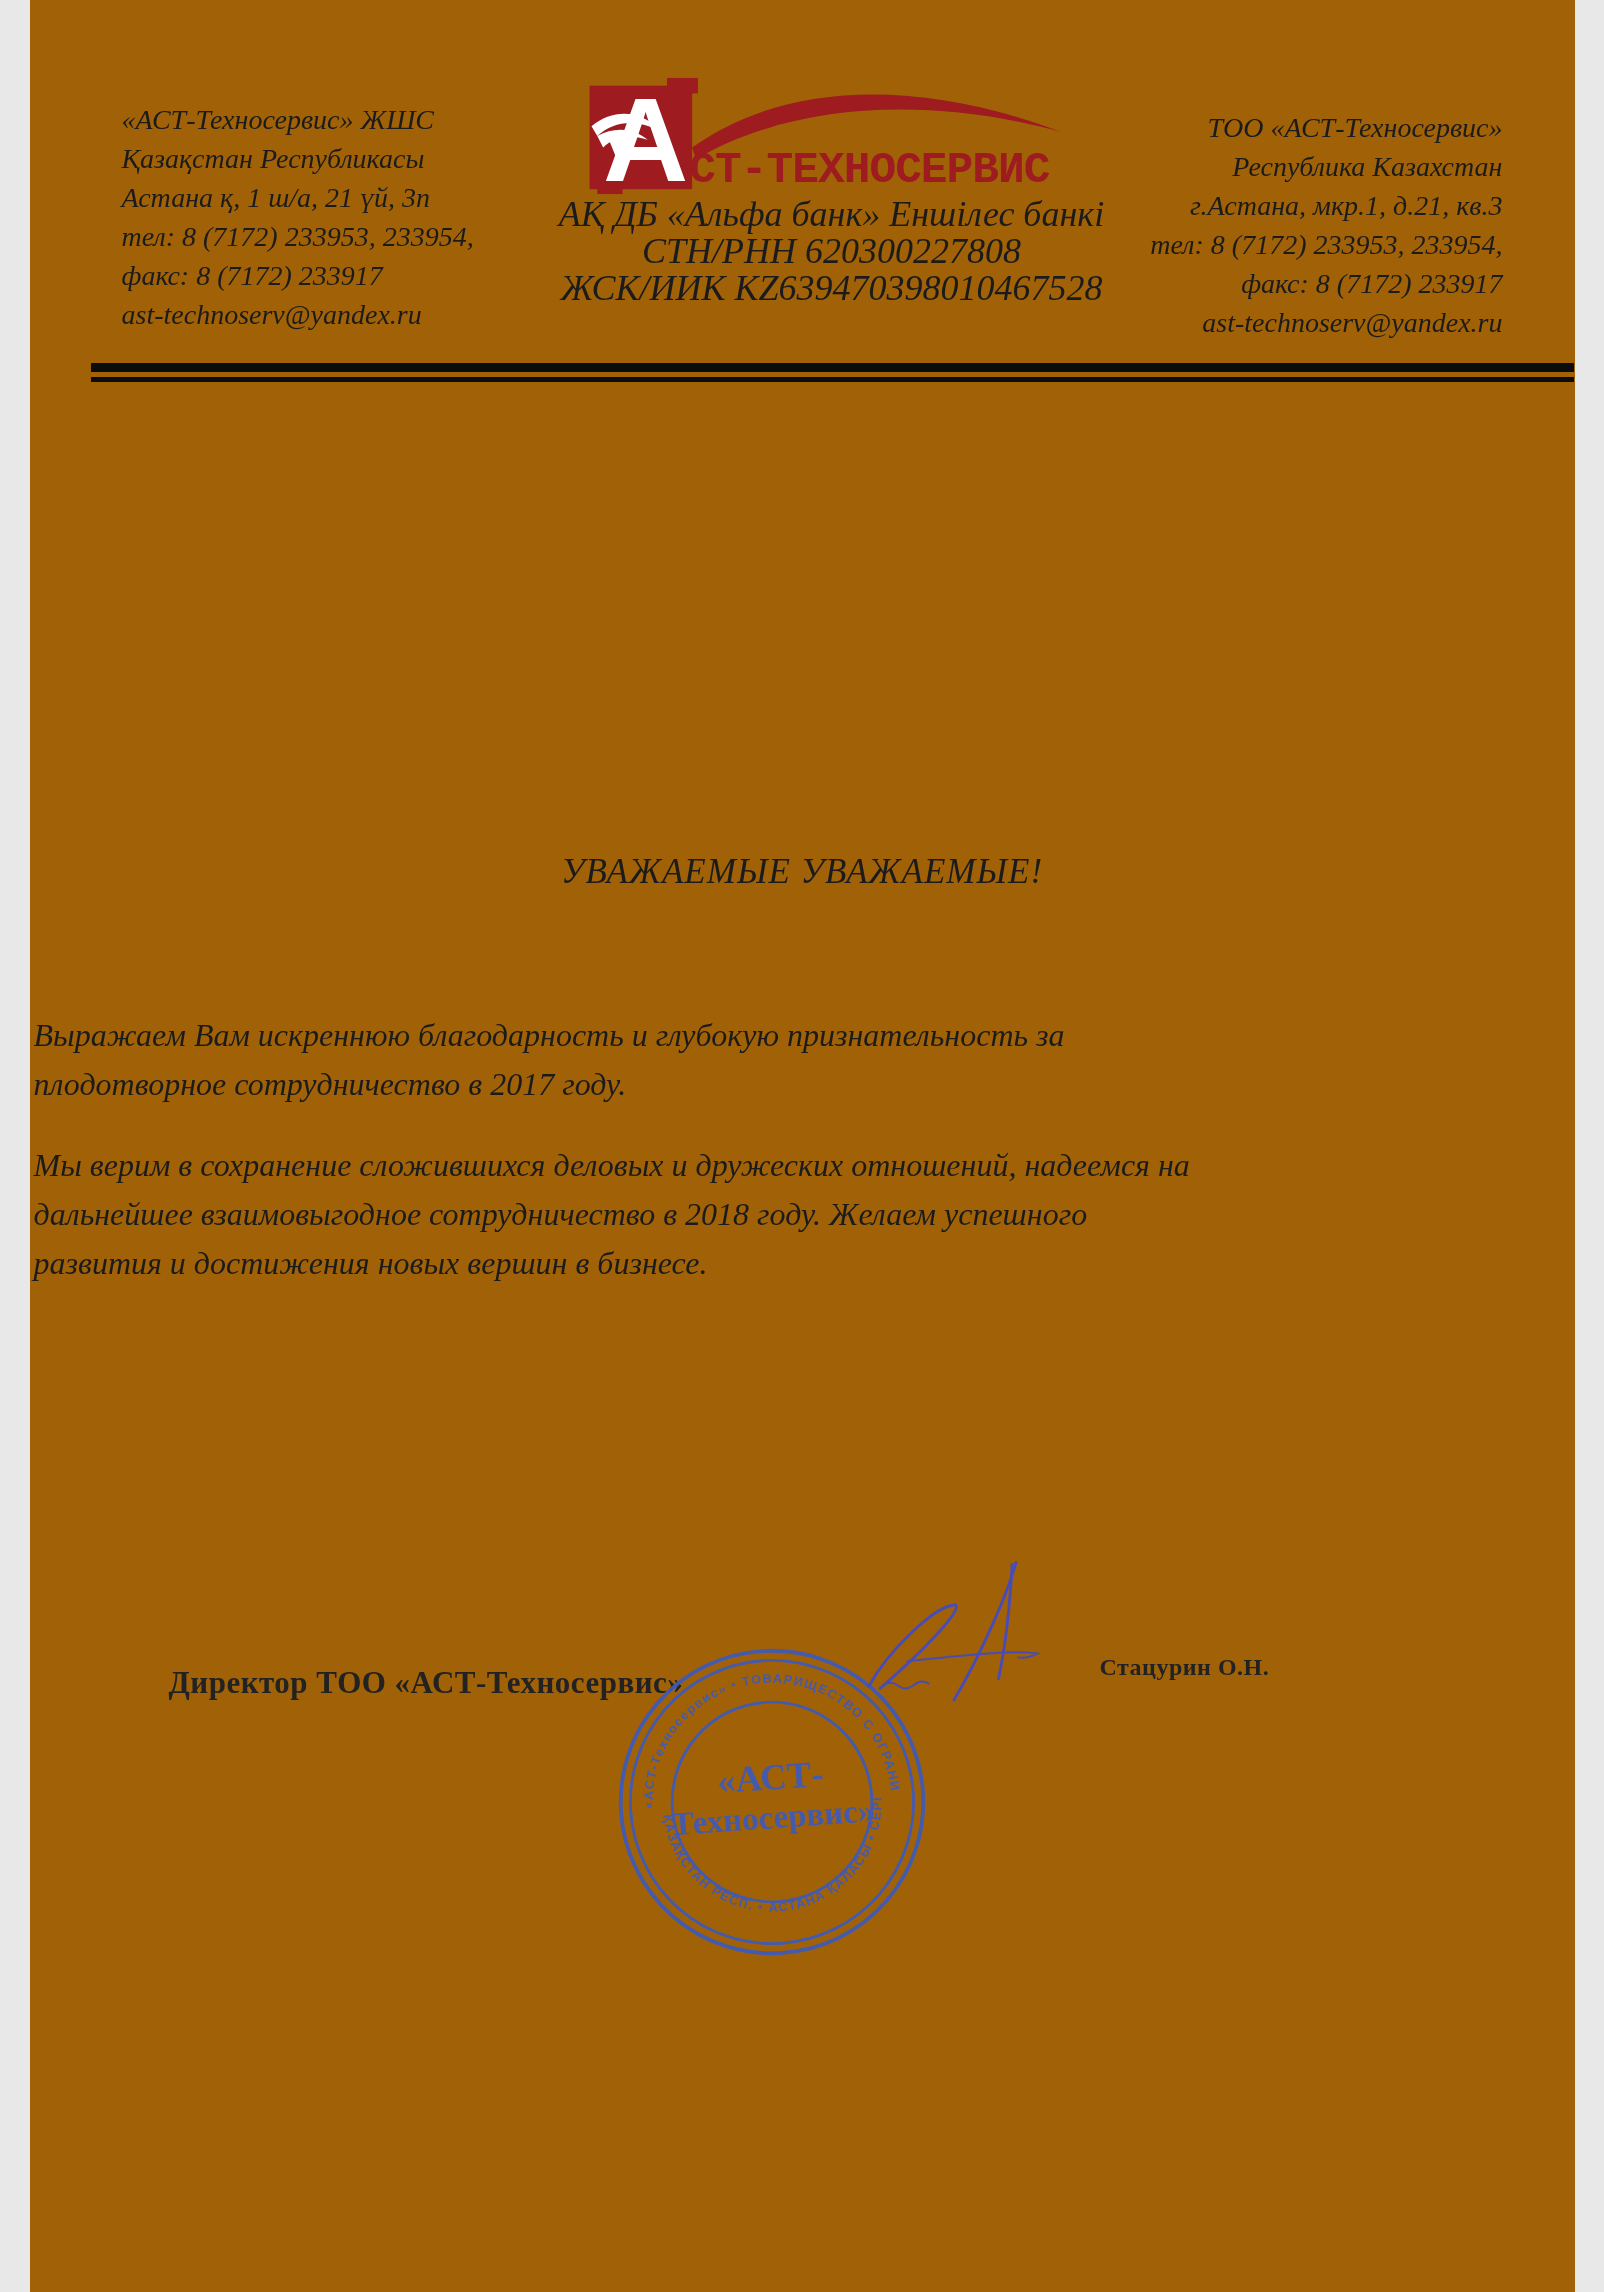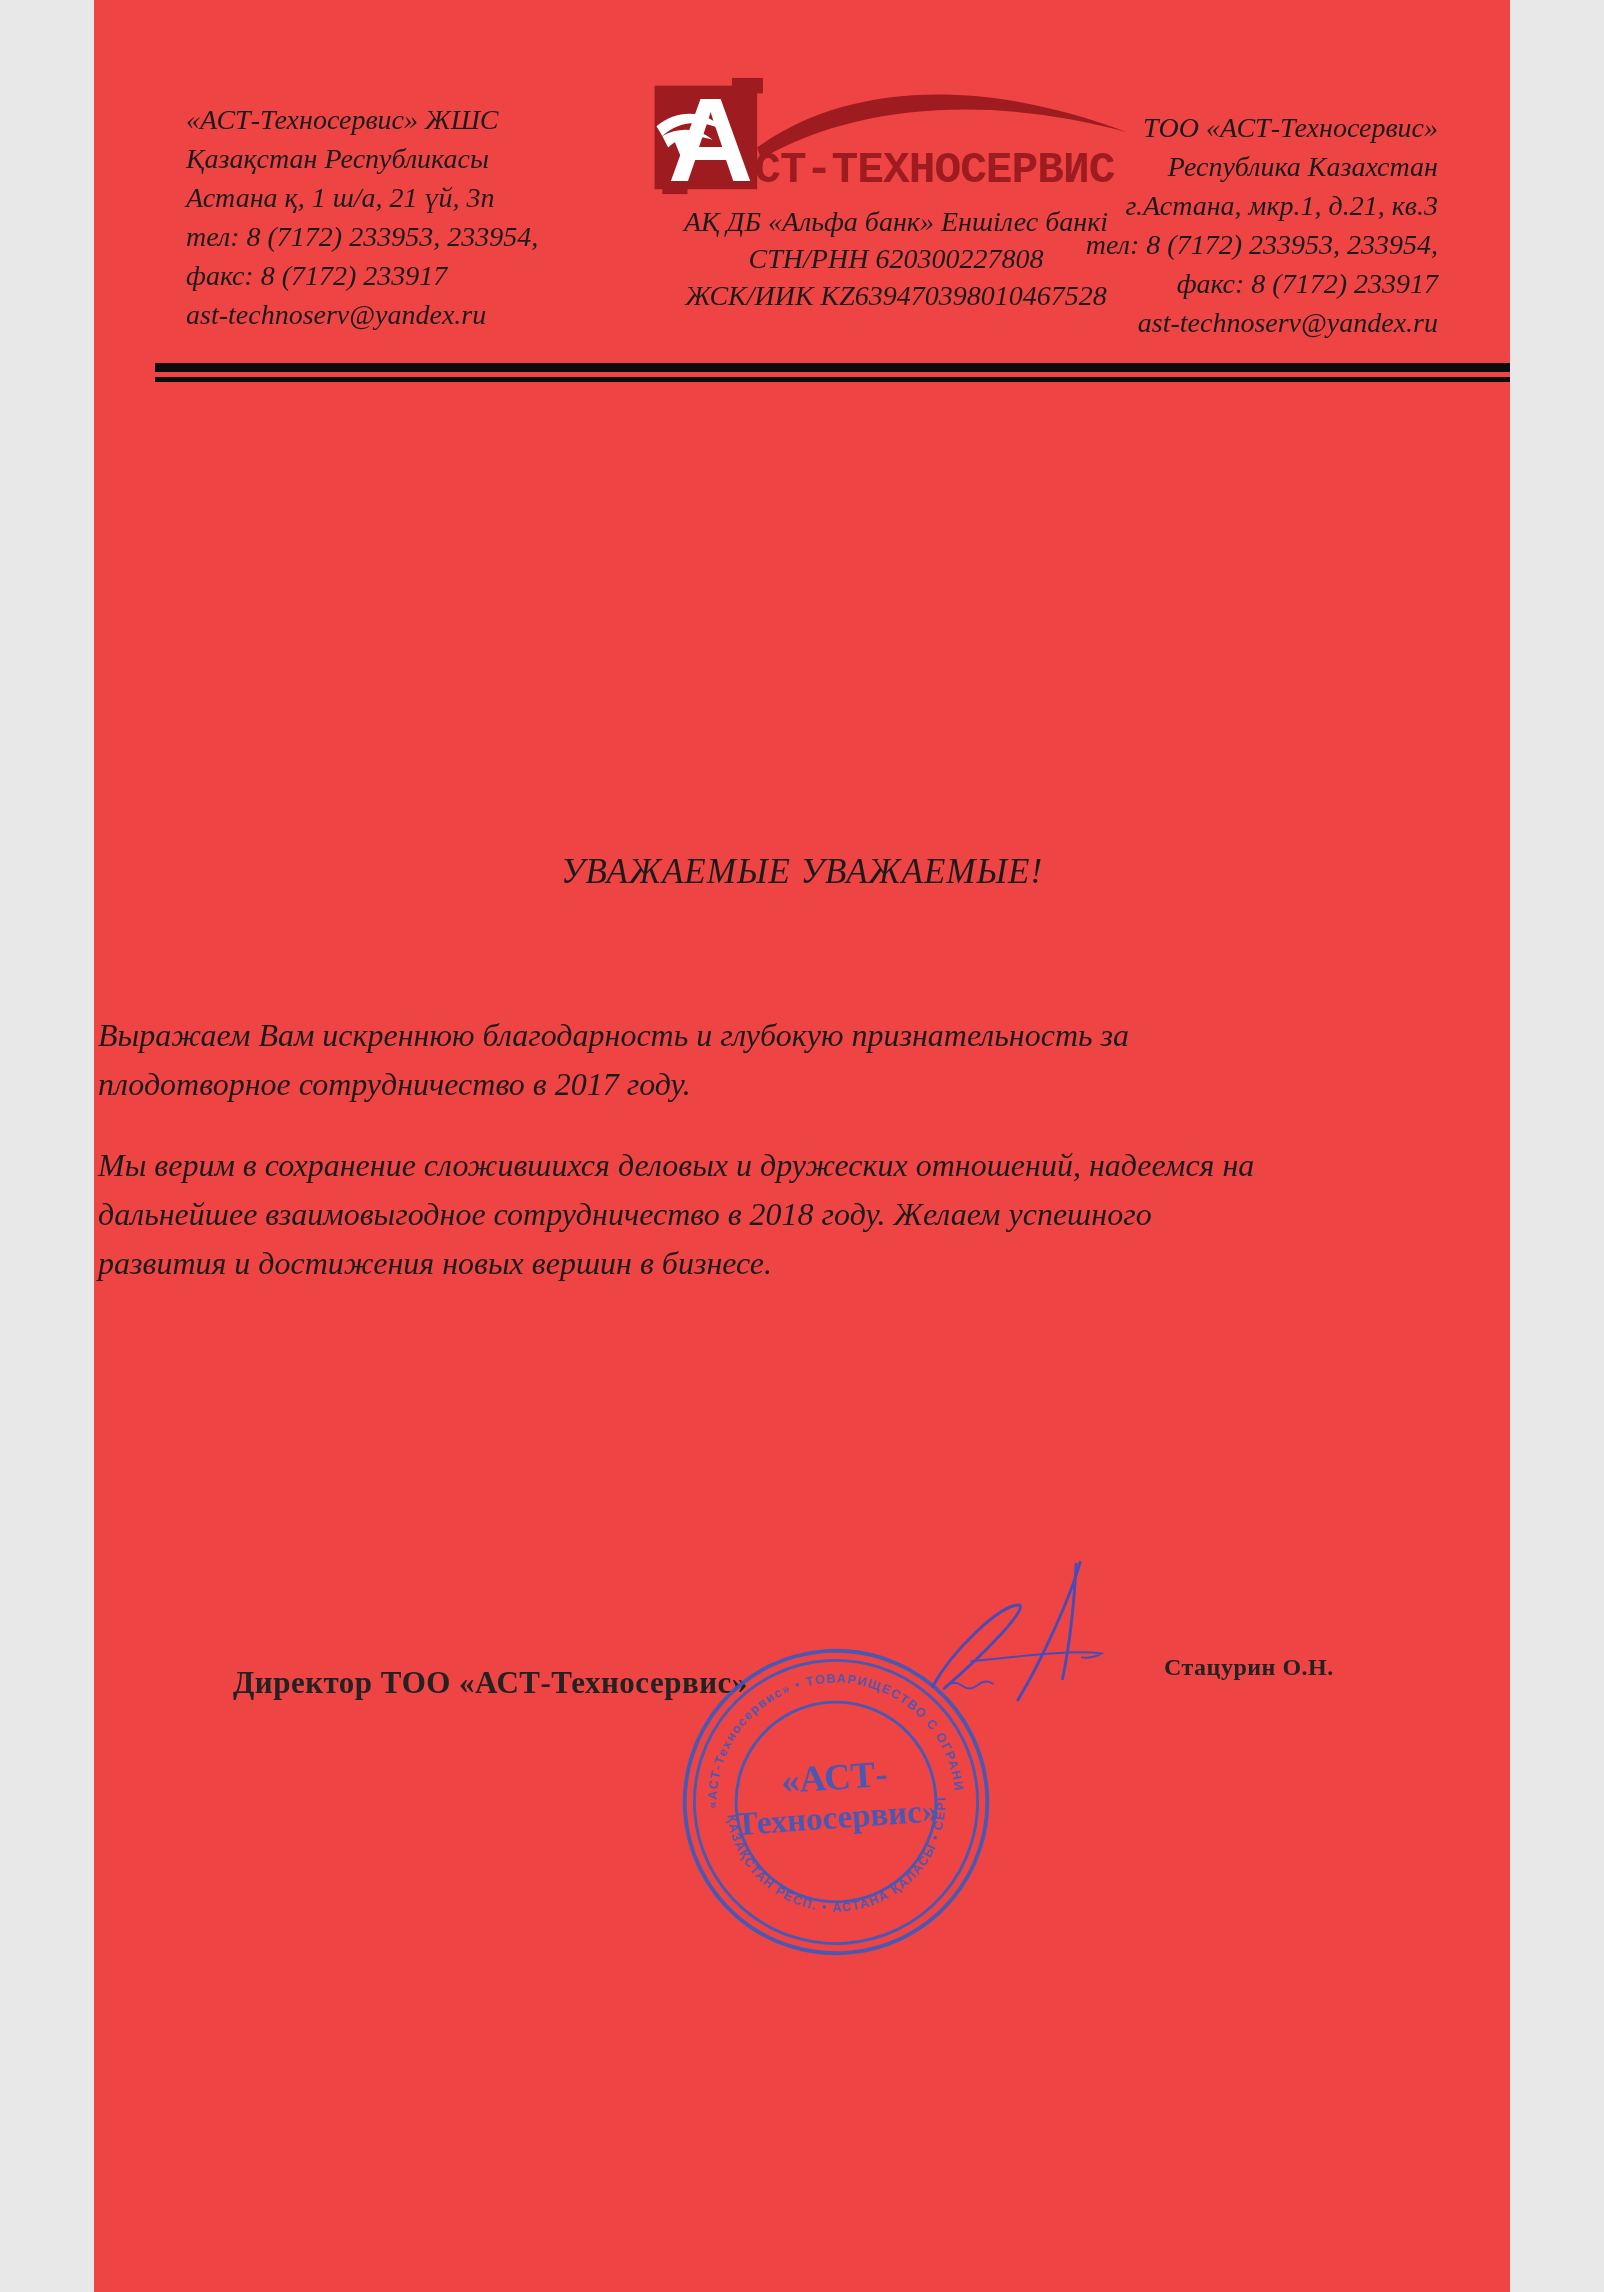--- a/index.html
+++ b/index.html
@@ -1,21 +1,21 @@
 <!DOCTYPE html>
 <html><head>
 <meta charset="utf-8">
 <style>
   html, body { margin: 0; padding: 0; background: #e8e8e8; }
   .page {
     position: relative;
-    width: 1416px;
+    width: 1545px;
     height: 2293px;
     margin: 0 auto;
-    background: #ef4444;
+    background: #a16207;
     font-family: "Liberation Serif", "DejaVu Serif", serif;
     color: #1b1b1b;
     overflow: hidden;
   }
   
   .lh-left {
     position: absolute; left: 92px; top: 100px;
     font-style: italic; font-size: 28px; line-height: 39px;
     text-align: left; white-space: nowrap;
   }
@@ -23,22 +23,22 @@
     position: absolute; right: 72px; top: 108px;
     font-style: italic; font-size: 28px; line-height: 39px;
     text-align: right; white-space: nowrap;
   }
   .lh-center {
     position: absolute; left: 317px; width: 970px; top: 76px;
     text-align: center;
   }
   .logo-svg { display: block; margin: 0 auto; }
   .bank-lines {
-    margin-top: 7px;
-    font-style: italic; font-size: 28px; line-height: 37px;
+    margin-top: 0;
+    font-style: italic; font-size: 36px; line-height: 37px;
     white-space: nowrap;
   }
   
   .rule { position: absolute; left: 61px; width: 1483px; }
   .rule-thick { top: 363px; height: 8.7px; }
   .rule-thin  { top: 377px; height: 4.9px; }
   
   .title {
     position: absolute; left: 0; right: 0; top: 590px;
     margin: 0; text-align: center;

